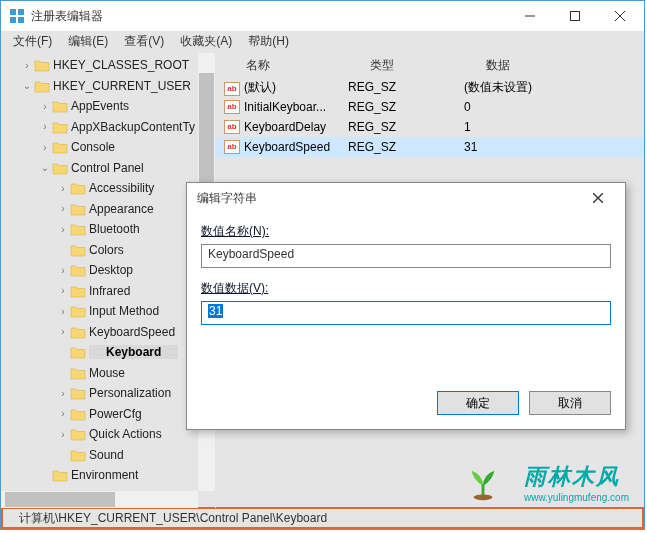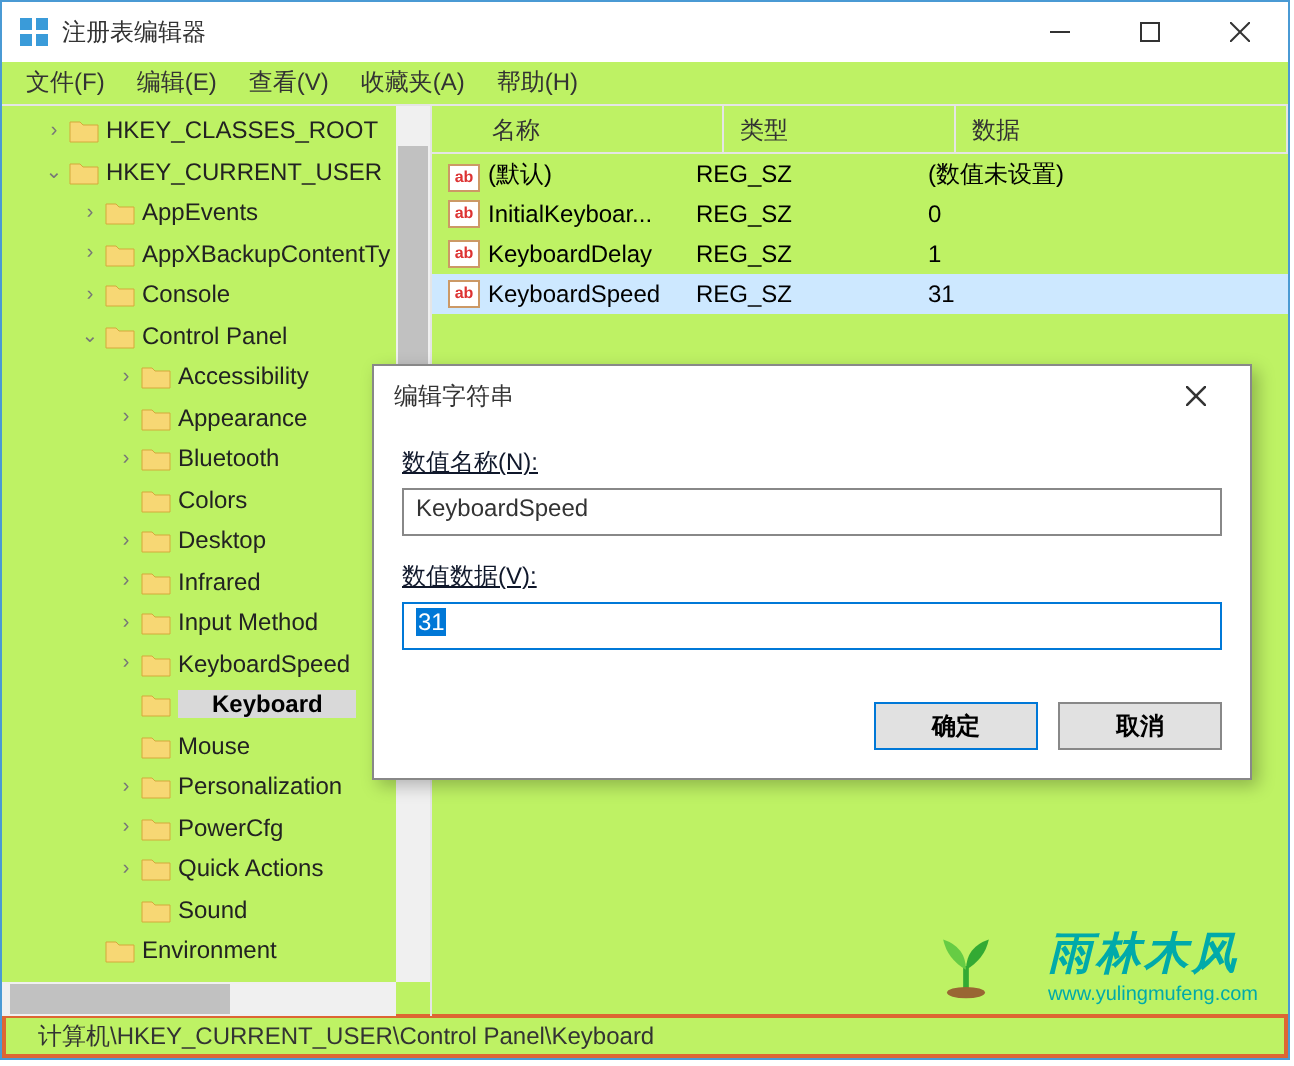--- a/index.html
+++ b/index.html
@@ -1,18 +1,18 @@
 <!DOCTYPE html>
 <html><head>
 <meta charset="utf-8">
 <style>
 * { box-sizing: border-box; margin: 0; padding: 0; font-family: "Microsoft YaHei", "Segoe UI", Tahoma, sans-serif; font-size: 12px; }
 body { background: #fff; width: 647px; height: 533px; overflow: hidden; position: relative; }
 
-.window { border: 1px solid #4a9ad4; width: 645px; height: 530px; background: #bef264; display: flex; flex-direction: column; }
+.window { border: 1px solid #4a9ad4; width: 645px; height: 530px; background: #e5e5e5; display: flex; flex-direction: column; }
 .titlebar { height: 30px; background: #fff; display: flex; align-items: center; padding: 0 2px 0 8px; }
 .titlebar .app-icon { width: 16px; height: 16px; display: inline-flex; align-items: center; justify-content: center; margin-right: 6px; }
 .titlebar .title { flex: 1; color: #333; }
 .win-btns { display: flex; }
 .win-btn { width: 45px; height: 28px; display: flex; align-items: center; justify-content: center; color: #555; }
 .win-btn svg { width: 10px; height: 10px; }
 
 .menubar { height: 22px; display: flex; align-items: center; padding: 0 4px; border-bottom: 1px solid #e5e5e5; }
 .menu-item { padding: 2px 8px; color: #333; }
 
@@ -43,35 +43,35 @@
 .list-row.selected { background: #cde8ff; }
 .list-row .cell { padding: 0 8px; overflow: hidden; text-overflow: ellipsis; white-space: nowrap; }
 .list-row .name-cell { width: 124px; display: flex; align-items: flex-end; gap: 4px; }
 .list-row .type-cell { width: 116px; }
 .list-row .data-cell { flex: 1; }
 .ab-icon { width: 16px; height: 14px; display: inline-flex; align-items: center; justify-content: center; border: 1px solid #c96; background: #fff; }
 .ab-icon span { color: #d33; font-size: 8px; font-weight: bold; line-height: 1; }
 
 .statusbar { height: 22px; border: 2px solid #d63; display: flex; align-items: center; padding: 0 16px; color: #333; margin-top: -1px; }
 
-.dialog { position: absolute; left: 186px; top: 182px; width: 440px; height: 208px; background: #fff; border: 1px solid #888; box-shadow: 3px 3px 8px rgba(0,0,0,0.25); display: flex; flex-direction: column; }
+.dialog { position: absolute; left: 186px; top: 182px; width: 440px; height: 248px; background: #fff; border: 1px solid #888; box-shadow: 3px 3px 8px rgba(0,0,0,0.25); display: flex; flex-direction: column; }
 .dialog .dlg-title { height: 30px; display: flex; align-items: center; padding: 0 10px; }
 .dialog .dlg-title .t { flex: 1; color: #333; }
 .dialog .dlg-close { width: 34px; height: 26px; display:flex; align-items:center; justify-content:center; }
 .dialog .dlg-body { flex:1; padding: 6px 14px 10px; }
 .dialog .field-label { color: #0f172a; margin-bottom: 4px; margin-top: 4px; text-decoration: underline; }
 .dialog .text-input { width: 100%; height: 24px; border: 1px solid #888; padding: 2px 6px; background: #fff; color: #333; }
 .dialog .data-wrap { margin-top: 12px; }
 .dialog .data-input { width: 100%; height: 24px; border: 1px solid #0078d7; padding: 2px 6px; background: #fff; }
 .dialog .data-input .sel { background: #0078d7; color: #fff; padding: 0 1px; }
 .dialog .dlg-buttons { display: flex; justify-content: flex-end; gap: 10px; padding: 8px 14px 14px; }
-.dialog .btn { width: 82px; height: 24px; border: 1px solid #888; background: #e1e1e1; display:flex; align-items:center; justify-content:center;font-weight:bold; }
+.dialog .btn { width: 82px; height: 24px; border: 1px solid #888; background: #e1e1e1; display:flex; align-items:center; justify-content:center; }
 .dialog .btn.primary { border: 1px solid #0078d7; }
 
-.watermark { position: absolute; right: 18px; bottom: 30px; display: flex; align-items: center; gap: 22px; }
+.watermark { position: absolute; right: 18px; bottom: 30px; display: flex; align-items: flex-end; gap: 22px; }
 .watermark .wm-icon { width: 38px; height: 38px; }
 .watermark .wm-text .line1 { color: #0aa; font-size: 22px; font-weight: bold; font-style: italic; letter-spacing: 2px; }
 .watermark .wm-text .line2 { color: #0aa; font-size: 10px; }
 
 svg.folder path { fill: #f7d774; stroke: #d4a93a; stroke-width: 0.5; }
 </style>
 </head>
 <body>
 
 <div class="window">

